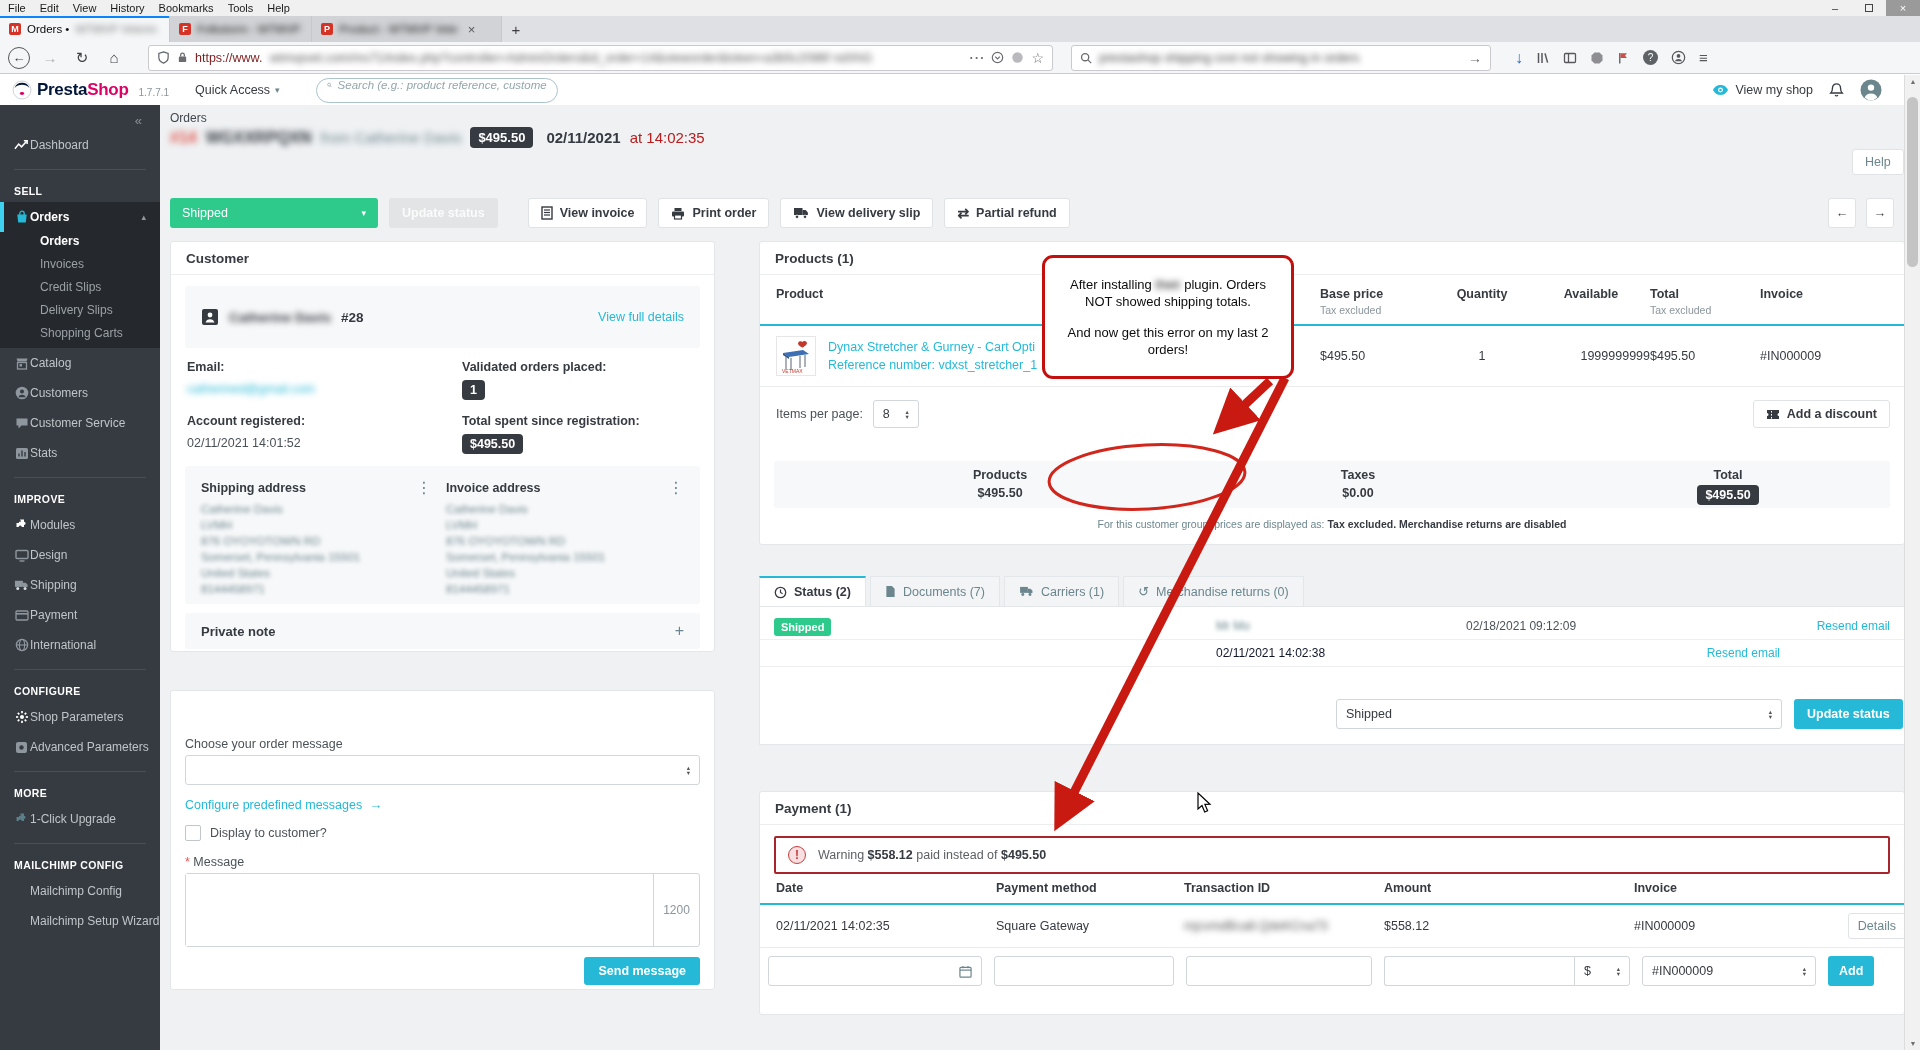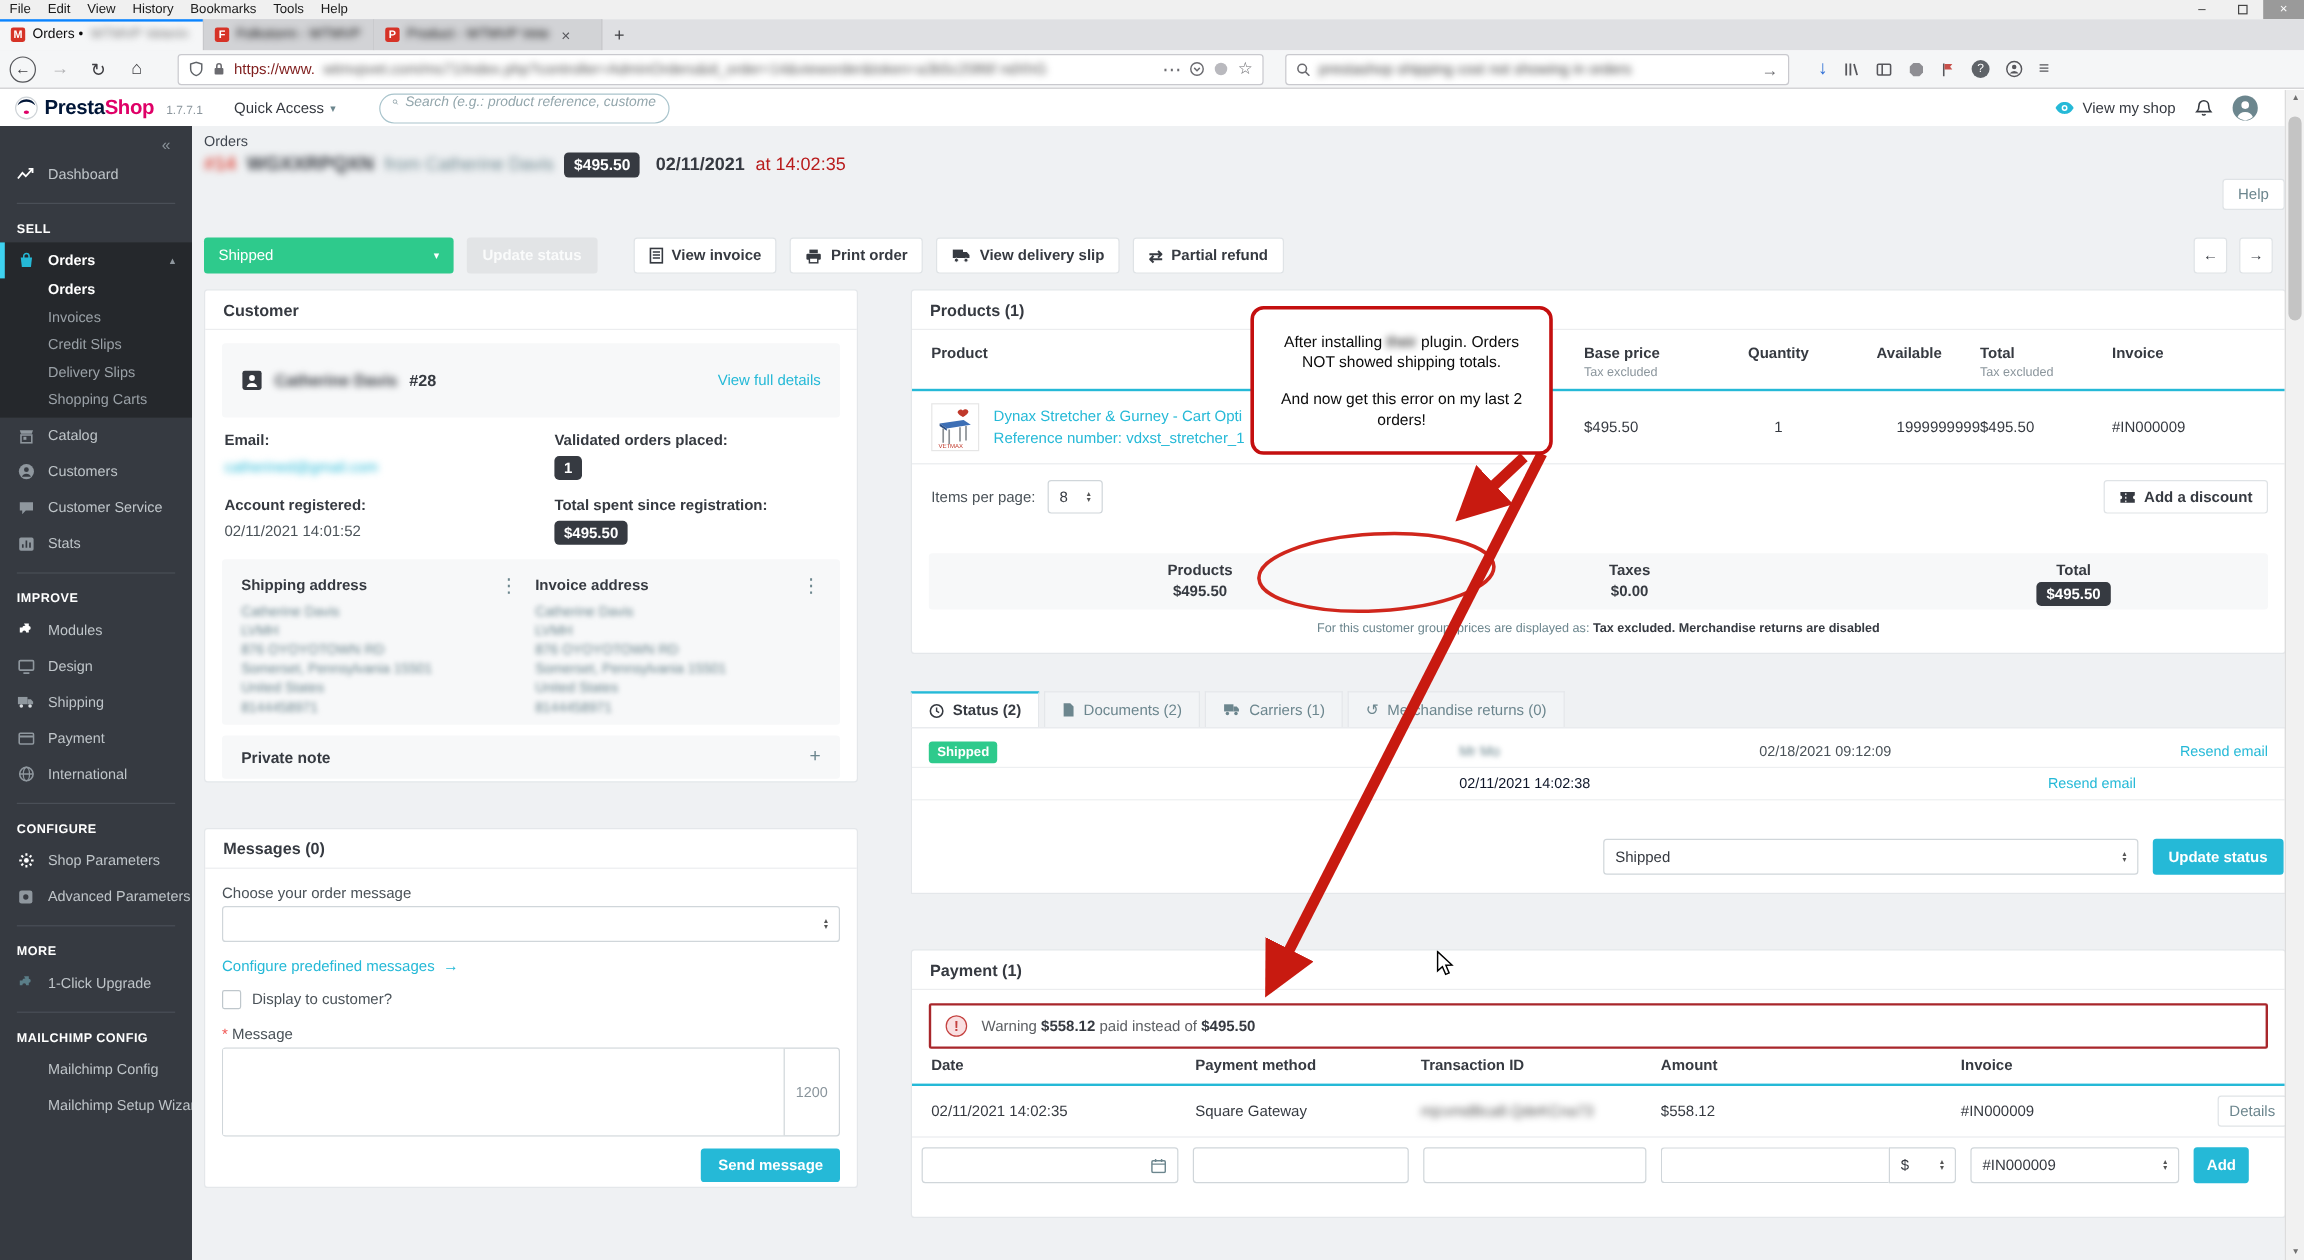--- a/index.html
+++ b/index.html
@@ -43,21 +43,21 @@
   .logo-ver { font-size:10px; color:#8a959c; margin-left:5px; margin-top:4px; }
   #quick-access { margin-left:26px; font-size:12.5px; color:#363a41; display:flex; gap:5px; align-items:center; }
   #ps-search { margin-left:36px; width:242px; height:25px; border:1px solid #a9c4cc; border-radius:14px; display:flex; align-items:flex-start; gap:6px; padding:0 10px; overflow:hidden; }
   #ps-search .ph { font-style:italic; font-size:11.5px; color:#93a6ac; white-space:nowrap; }
   #ps-header-right { margin-left:auto; display:flex; align-items:center; gap:16px; margin-right:26px; }
   #view-shop { display:flex; align-items:center; gap:6px; color:#363a41; font-size:12.5px; }
 
   
   #sidebar { position:absolute; left:0; top:105px; width:160px; height:945px; background:#363a41; color:#bfc5c9; font-size:12px; }
   .sb-collapse { text-align:right; padding:8px 18px 2px; color:#8b939a; font-size:13px; }
-  .sb-item { display:flex; align-items:center; gap:11px; padding:8px 14px; cursor:pointer; }
+  .sb-item { display:flex; align-items:center; gap:1px; padding:8px 14px; cursor:pointer; }
   .sb-item .lbl { white-space:nowrap; }
   .sb-ic { width:15px; display:flex; justify-content:center; color:#8f979e; flex:0 0 15px; }
   .sb-divider { border-top:1px solid #4a4f57; margin:9px 14px; }
   .sb-section { padding:6px 14px 5px; font-size:10.5px; font-weight:bold; color:#fff; letter-spacing:.4px; }
   .sb-group { background:#25282c; position:relative; }
   .sb-group .main-row { position:relative; color:#fff; font-weight:bold; }
   .sb-group .main-row:before { content:""; position:absolute; left:0; top:0; bottom:0; width:4px; background:#3ed2f0; }
   .sb-sub { padding:2px 0 8px 40px; display:flex; flex-direction:column; gap:9px; font-size:12px; color:#9aa1a7; }
   .sb-sub .on { color:#fff; font-weight:bold; }
   .sb-caret { margin-left:auto; color:#8f979e; font-size:9px; }
@@ -538,21 +538,20 @@
         </div>
       </div>
     </div>
     <div class="gray-box abs" style="left:14px;top:371px;right:14px;height:36px;display:flex;align-items:center;padding:0 16px">
       <span style="font-weight:bold;font-size:13px">Private note</span>
       <span style="margin-left:auto;color:#6c868e;font-size:16px">+</span>
     </div>
   </div>
 
   <div class="panel" style="left:10px;top:585px;width:545px;height:300px">
-    <div class="panel-h">Messages (0)</div>
     <div class="abs" style="left:14px;top:46px;font-size:12.5px;color:#4a5258">Choose your order message</div>
     <div class="sel abs" style="left:14px;top:64px;right:14px;height:30px">
       <span class="stepper">
           <span>▴</span>
           <span>▾</span>
         </span>
     </div>
     <div class="abs" style="left:14px;top:106px;display:flex;gap:7px;align-items:center">
       <span class="link" style="font-size:12.5px">Configure predefined messages</span>
       <span class="link" style="font-size:13px">→</span>
@@ -655,21 +654,21 @@
         <svg width="13" height="13" viewBox="0 0 14 14">
             <circle cx="7" cy="7" r="5.6" fill="none" stroke="#363a41" stroke-width="1.4"></circle>
             <polyline points="7,3.8 7,7 9.3,8.4" fill="none" stroke="#363a41" stroke-width="1.3"></polyline>
           </svg>
         <span>Status (2)</span>
       </div>
       <div style="display:flex;align-items:center;gap:7px;padding:0 14px;background:#f2f4f6;border:1px solid #e4e7ea;border-bottom:none;font-size:12.5px;color:#6c868e;margin-left:4px">
         <svg width="11" height="13" viewBox="0 0 12 14">
             <path d="M1.5 1 h6 l3 3 v9 h-9z" fill="#6c868e"></path>
           </svg>
-        <span>Documents (2)</span>
+        <span>Documents (7)</span>
       </div>
       <div style="display:flex;align-items:center;gap:7px;padding:0 14px;background:#f2f4f6;border:1px solid #e4e7ea;border-bottom:none;font-size:12.5px;color:#6c868e;margin-left:4px">
         <svg width="15" height="11" viewBox="0 0 16 12">
             <rect x="1" y="1" width="8.5" height="6.5" fill="#6c868e"></rect>
             <path d="M9.5 3 h3 l2 2.2 V7.5 h-5z" fill="#6c868e"></path>
             <circle cx="4" cy="9.3" r="1.6" fill="#6c868e"></circle>
             <circle cx="11.8" cy="9.3" r="1.6" fill="#6c868e"></circle>
           </svg>
         <span>Carriers (1)</span>
       </div>

